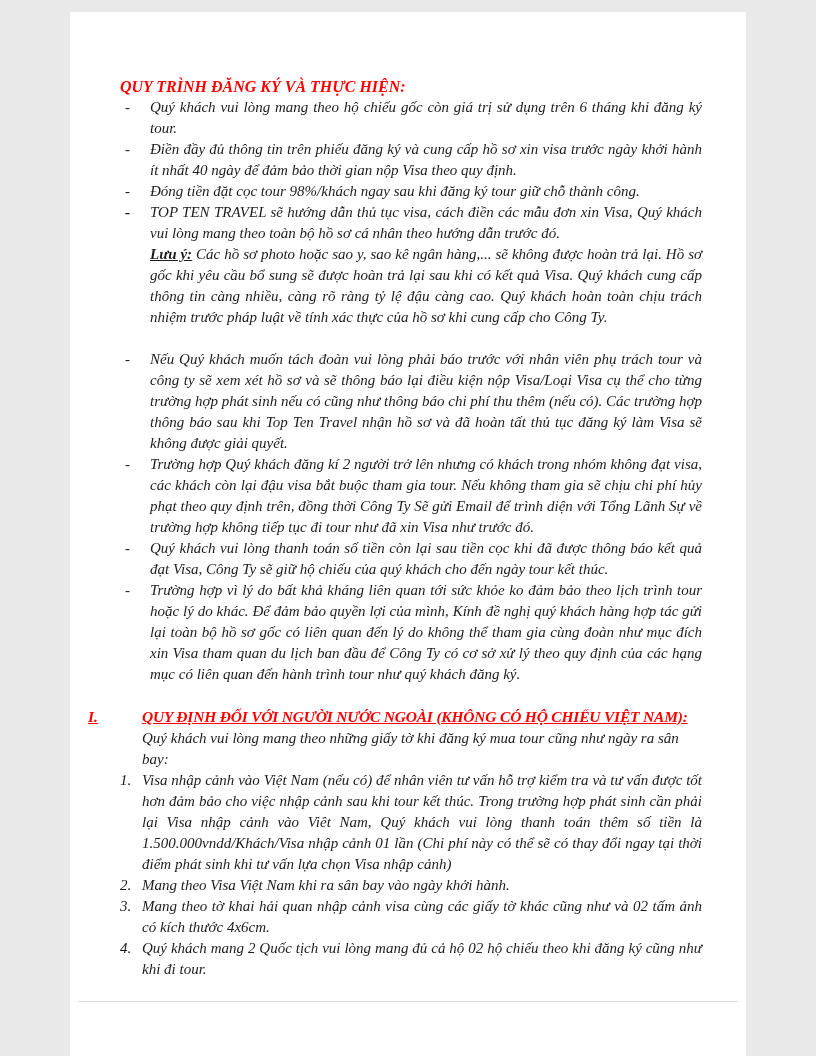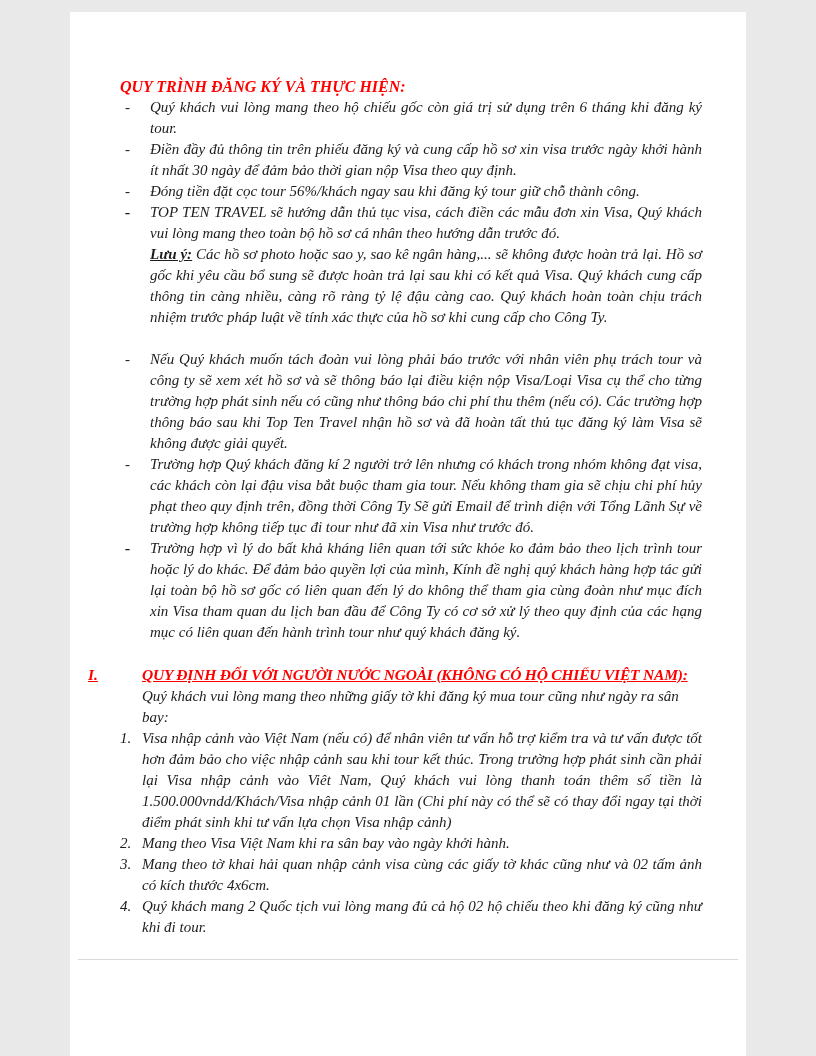--- a/index.html
+++ b/index.html
@@ -73,29 +73,29 @@
   }
 </style>
 </head>
 <body>
 
 <main class="page" style="--accent-red: #ff0000; --divider-color: #d9d9d9; background: rgb(255, 255, 255); color: rgb(28, 28, 28);">
   <div class="doc-body">
       <section class="doc-section">
         <h2 class="section-heading">QUY TRÌNH ĐĂNG KÝ VÀ THỰC HIỆN:</h2>
         <div class="dash-item"><span class="dash-marker">-</span><span>Quý khách vui lòng mang theo hộ chiếu gốc còn giá trị sử dụng trên 6 tháng khi đăng ký tour.</span></div>
-        <div class="dash-item"><span class="dash-marker">-</span><span>Điền đầy đủ thông tin trên phiếu đăng ký và cung cấp hồ sơ xin visa trước ngày khởi hành ít nhất 30 ngày để đảm bảo thời gian nộp Visa theo quy định.</span></div>
-        <div class="dash-item"><span class="dash-marker">-</span><span>Đóng tiền đặt cọc tour 56%/khách ngay sau khi đăng ký tour giữ chỗ thành công.</span></div>
+        <div class="dash-item"><span class="dash-marker">-</span><span>Điền đầy đủ thông tin trên phiếu đăng ký và cung cấp hồ sơ xin visa trước ngày khởi hành ít nhất 40 ngày để đảm bảo thời gian nộp Visa theo quy định.</span></div>
+        <div class="dash-item"><span class="dash-marker">-</span><span>Đóng tiền đặt cọc tour 98%/khách ngay sau khi đăng ký tour giữ chỗ thành công.</span></div>
         <div class="dash-item"><span class="dash-marker">-</span></div>
         <div class="dash-item"><span class="dash-marker">-</span><span>TOP TEN TRAVEL sẽ hướng dẫn thủ tục visa, cách điền các mẫu đơn xin Visa, Quý khách vui lòng mang theo toàn bộ hồ sơ cá nhân theo hướng dẫn trước đó.</span><div class="note-para"><span class="note-label">Lưu ý:</span><span> Các hồ sơ photo hoặc sao y, sao kê ngân hàng,... sẽ không được hoàn trả lại. Hồ sơ gốc khi yêu cầu bổ sung sẽ được hoàn trả lại sau khi có kết quả Visa. Quý khách cung cấp thông tin càng nhiều, càng rõ ràng tỷ lệ đậu càng cao.  Quý khách hoàn toàn chịu trách nhiệm trước pháp luật về tính xác thực của hồ sơ khi cung cấp cho Công Ty.</span></div></div>
       </section>
       <section class="doc-section">
         <div class="dash-item"><span class="dash-marker">-</span><span>Nếu Quý khách muốn tách đoàn vui lòng phải báo trước với nhân viên phụ trách tour và công ty sẽ xem xét hồ sơ và sẽ thông báo lại điều kiện nộp Visa/Loại Visa cụ thể cho từng trường hợp phát sinh nếu có cũng như thông báo chi phí thu thêm (nếu có). Các trường hợp thông báo sau khi Top Ten Travel nhận hồ sơ và đã hoàn tất thủ tục đăng ký làm Visa sẽ không được giải quyết.</span></div>
         <div class="dash-item"><span class="dash-marker">-</span><span>Trường hợp Quý khách đăng kí 2 người trở lên nhưng có khách trong nhóm không đạt visa, các khách còn lại đậu visa bắt buộc tham gia tour. Nếu không tham gia sẽ chịu chi phí hủy phạt theo quy định trên, đồng thời Công Ty Sẽ gửi Email để trình diện với Tổng Lãnh Sự về trường hợp không tiếp tục đi tour như đã xin Visa như trước đó.</span></div>
-        <div class="dash-item"><span class="dash-marker">-</span></div>
+        <div class="dash-item"><span class="dash-marker">-</span><span>Quý khách vui lòng thanh toán số tiền còn lại sau tiền cọc khi đã được thông báo kết quả đạt Visa, Công Ty sẽ giữ hộ chiếu của quý khách cho đến ngày tour kết thúc.</span></div>
         <div class="dash-item"><span class="dash-marker">-</span><span>Trường hợp vì lý do bất khả kháng liên quan tới sức khỏe ko đảm bảo theo lịch trình tour hoặc lý do khác. Để đảm bảo quyền lợi của mình, Kính đề nghị quý khách hàng hợp tác gửi lại toàn bộ hồ sơ gốc có liên quan đến lý do không thể tham gia cùng đoàn như mục đích xin Visa tham quan du lịch ban đầu để Công Ty có cơ sở xử lý theo quy định của các hạng mục có liên quan đến hành trình tour như quý khách đăng ký.</span></div>
       </section>
       <section class="doc-section">
         <div class="roman-row"><span class="roman-num">I.</span><span class="roman-heading">QUY ĐỊNH ĐỐI VỚI NGƯỜI NƯỚC NGOÀI (KHÔNG CÓ HỘ CHIẾU VIỆT NAM):</span></div>
         <div class="section-intro">Quý khách vui lòng mang theo những giấy tờ khi đăng ký mua tour cũng như ngày ra sân bay:</div>
         <div class="num-item"><span class="num-marker">1.</span><span>Visa nhập cảnh vào Việt Nam (nếu có) để nhân viên tư vấn hỗ trợ kiểm tra và tư vấn được tốt hơn đảm bảo cho việc nhập cảnh sau khi tour kết thúc. Trong trường hợp phát sinh cần phải lại Visa nhập cảnh vào Viêt Nam, Quý khách vui lòng thanh toán thêm số tiền là 1.500.000vndd/Khách/Visa nhập cảnh 01 lần (Chi phí này có thể sẽ có thay đổi ngay tại thời điểm phát sinh khi tư vấn lựa chọn Visa nhập cảnh)</span></div>
         <div class="num-item"><span class="num-marker">2.</span><span>Mang theo Visa Việt Nam khi ra sân bay vào ngày khởi hành.</span></div>
         <div class="num-item"><span class="num-marker">3.</span><span>Mang theo tờ khai hải quan nhập cảnh visa cùng các giấy tờ khác cũng như và 02 tấm ảnh có kích thước 4x6cm.</span></div>
         <div class="num-item"><span class="num-marker">4.</span><span>Quý khách mang 2 Quốc tịch vui lòng mang đủ cả hộ 02 hộ chiếu theo khi đăng ký cũng như khi đi tour.</span></div>
       </section>

